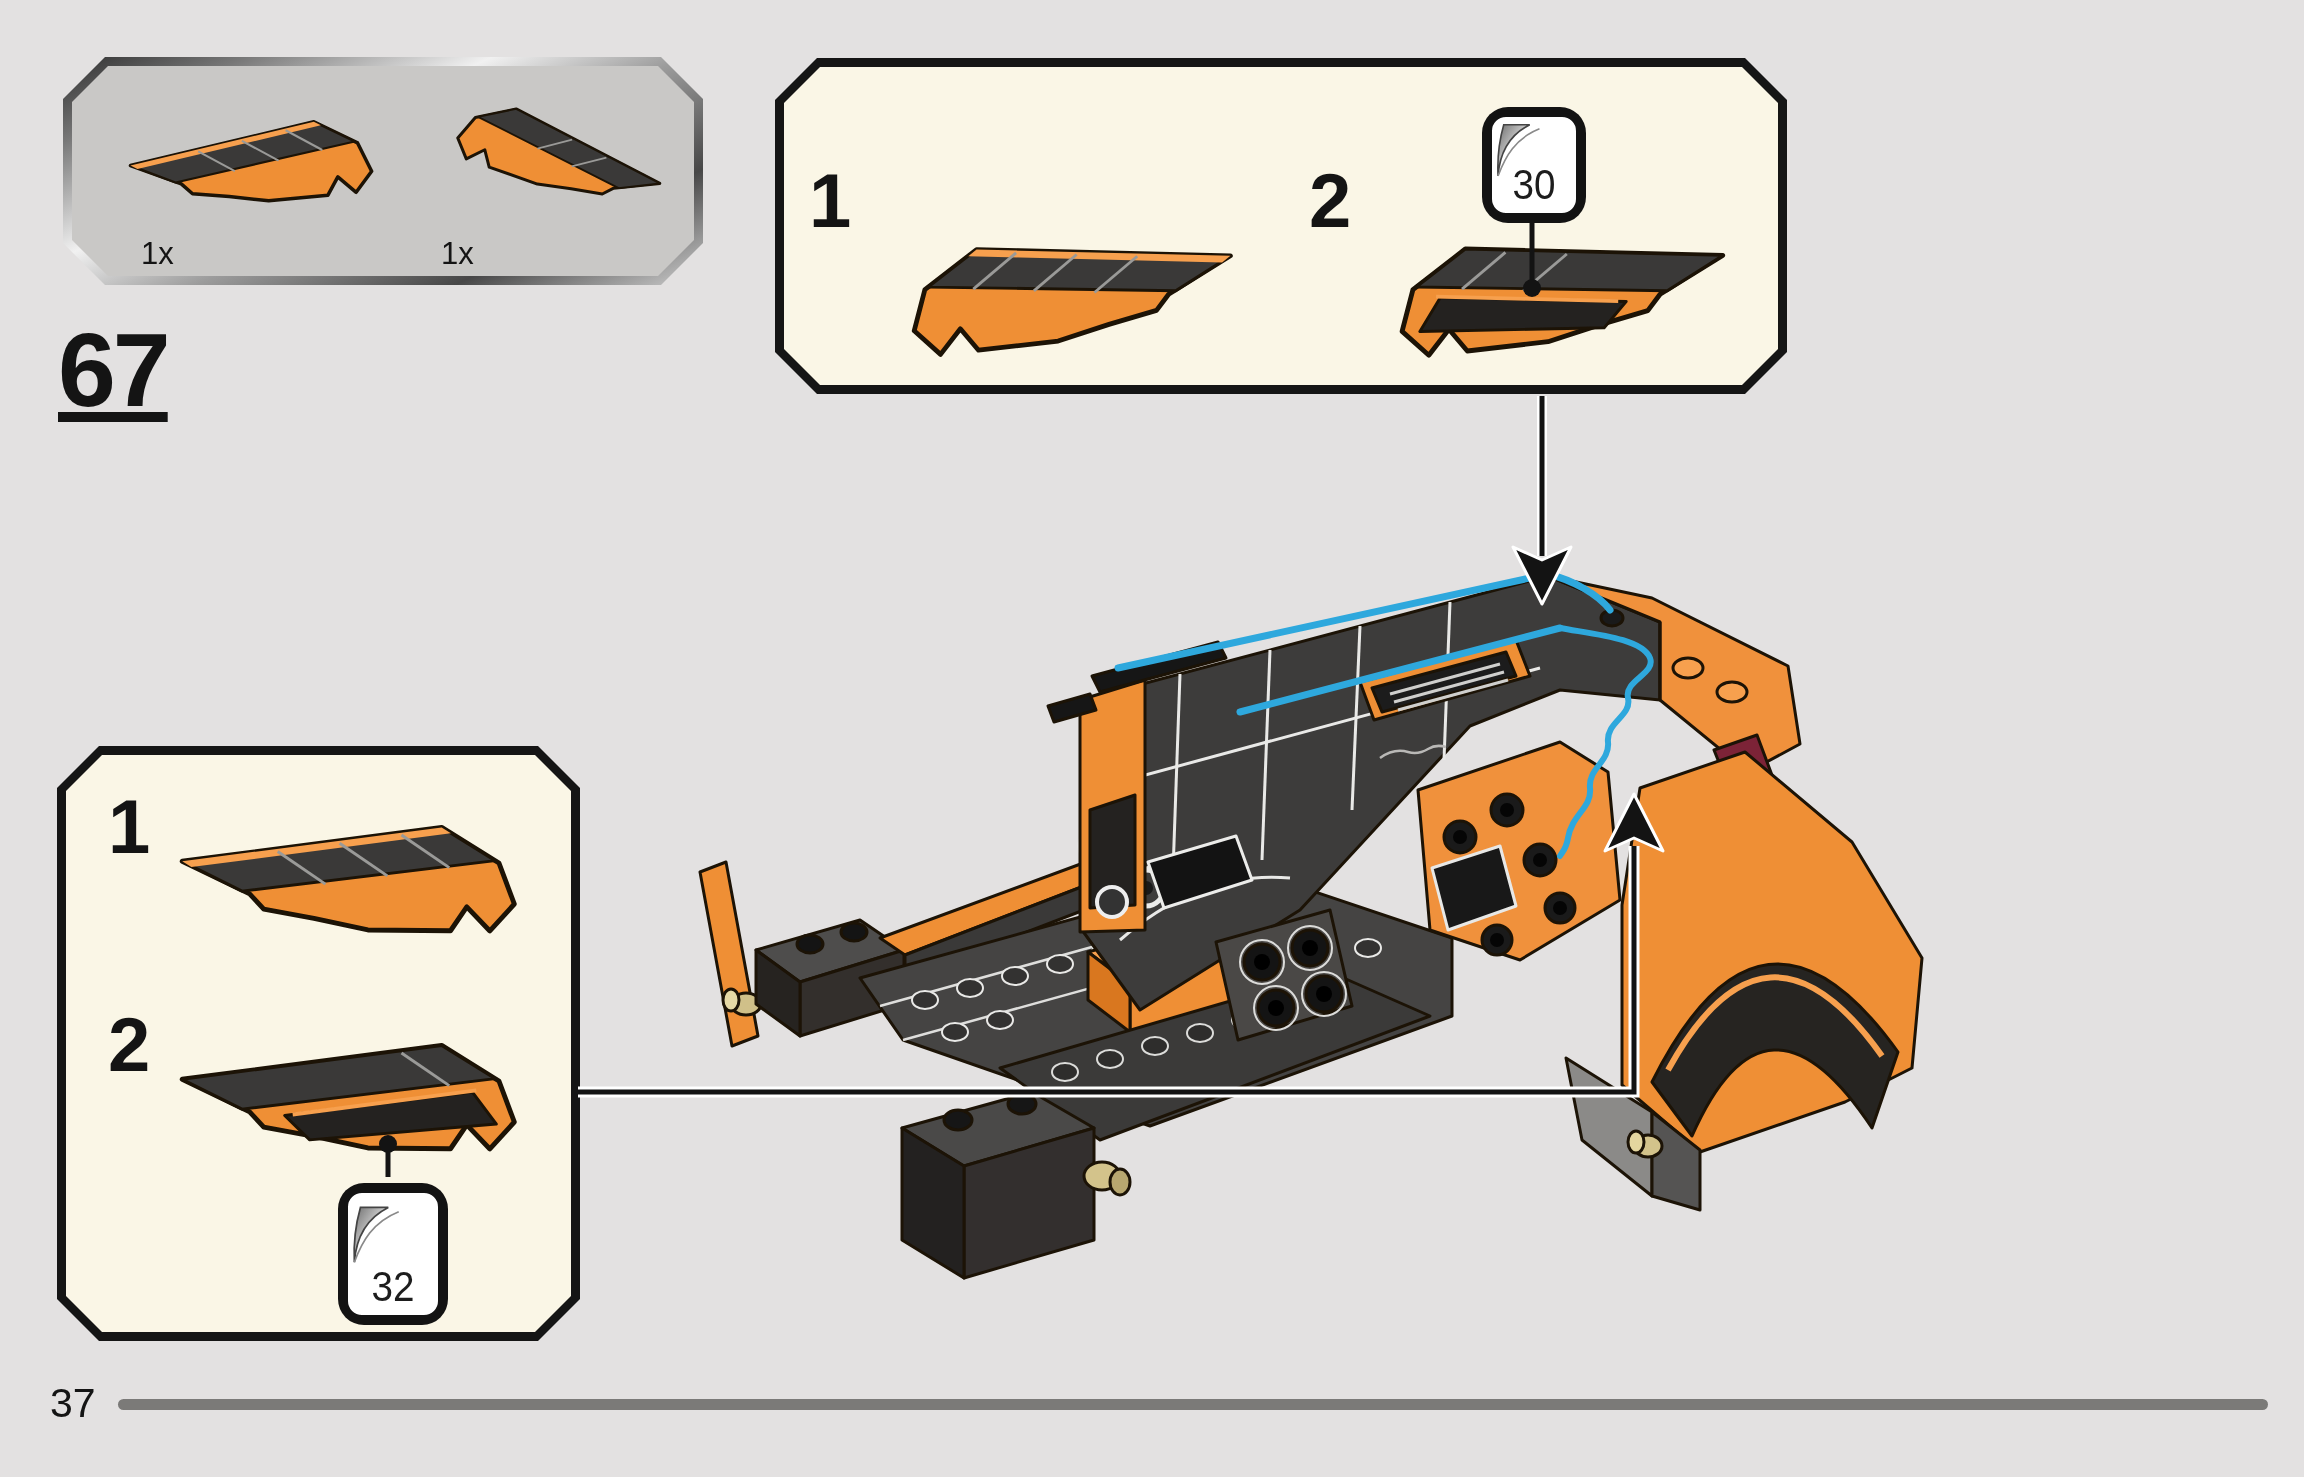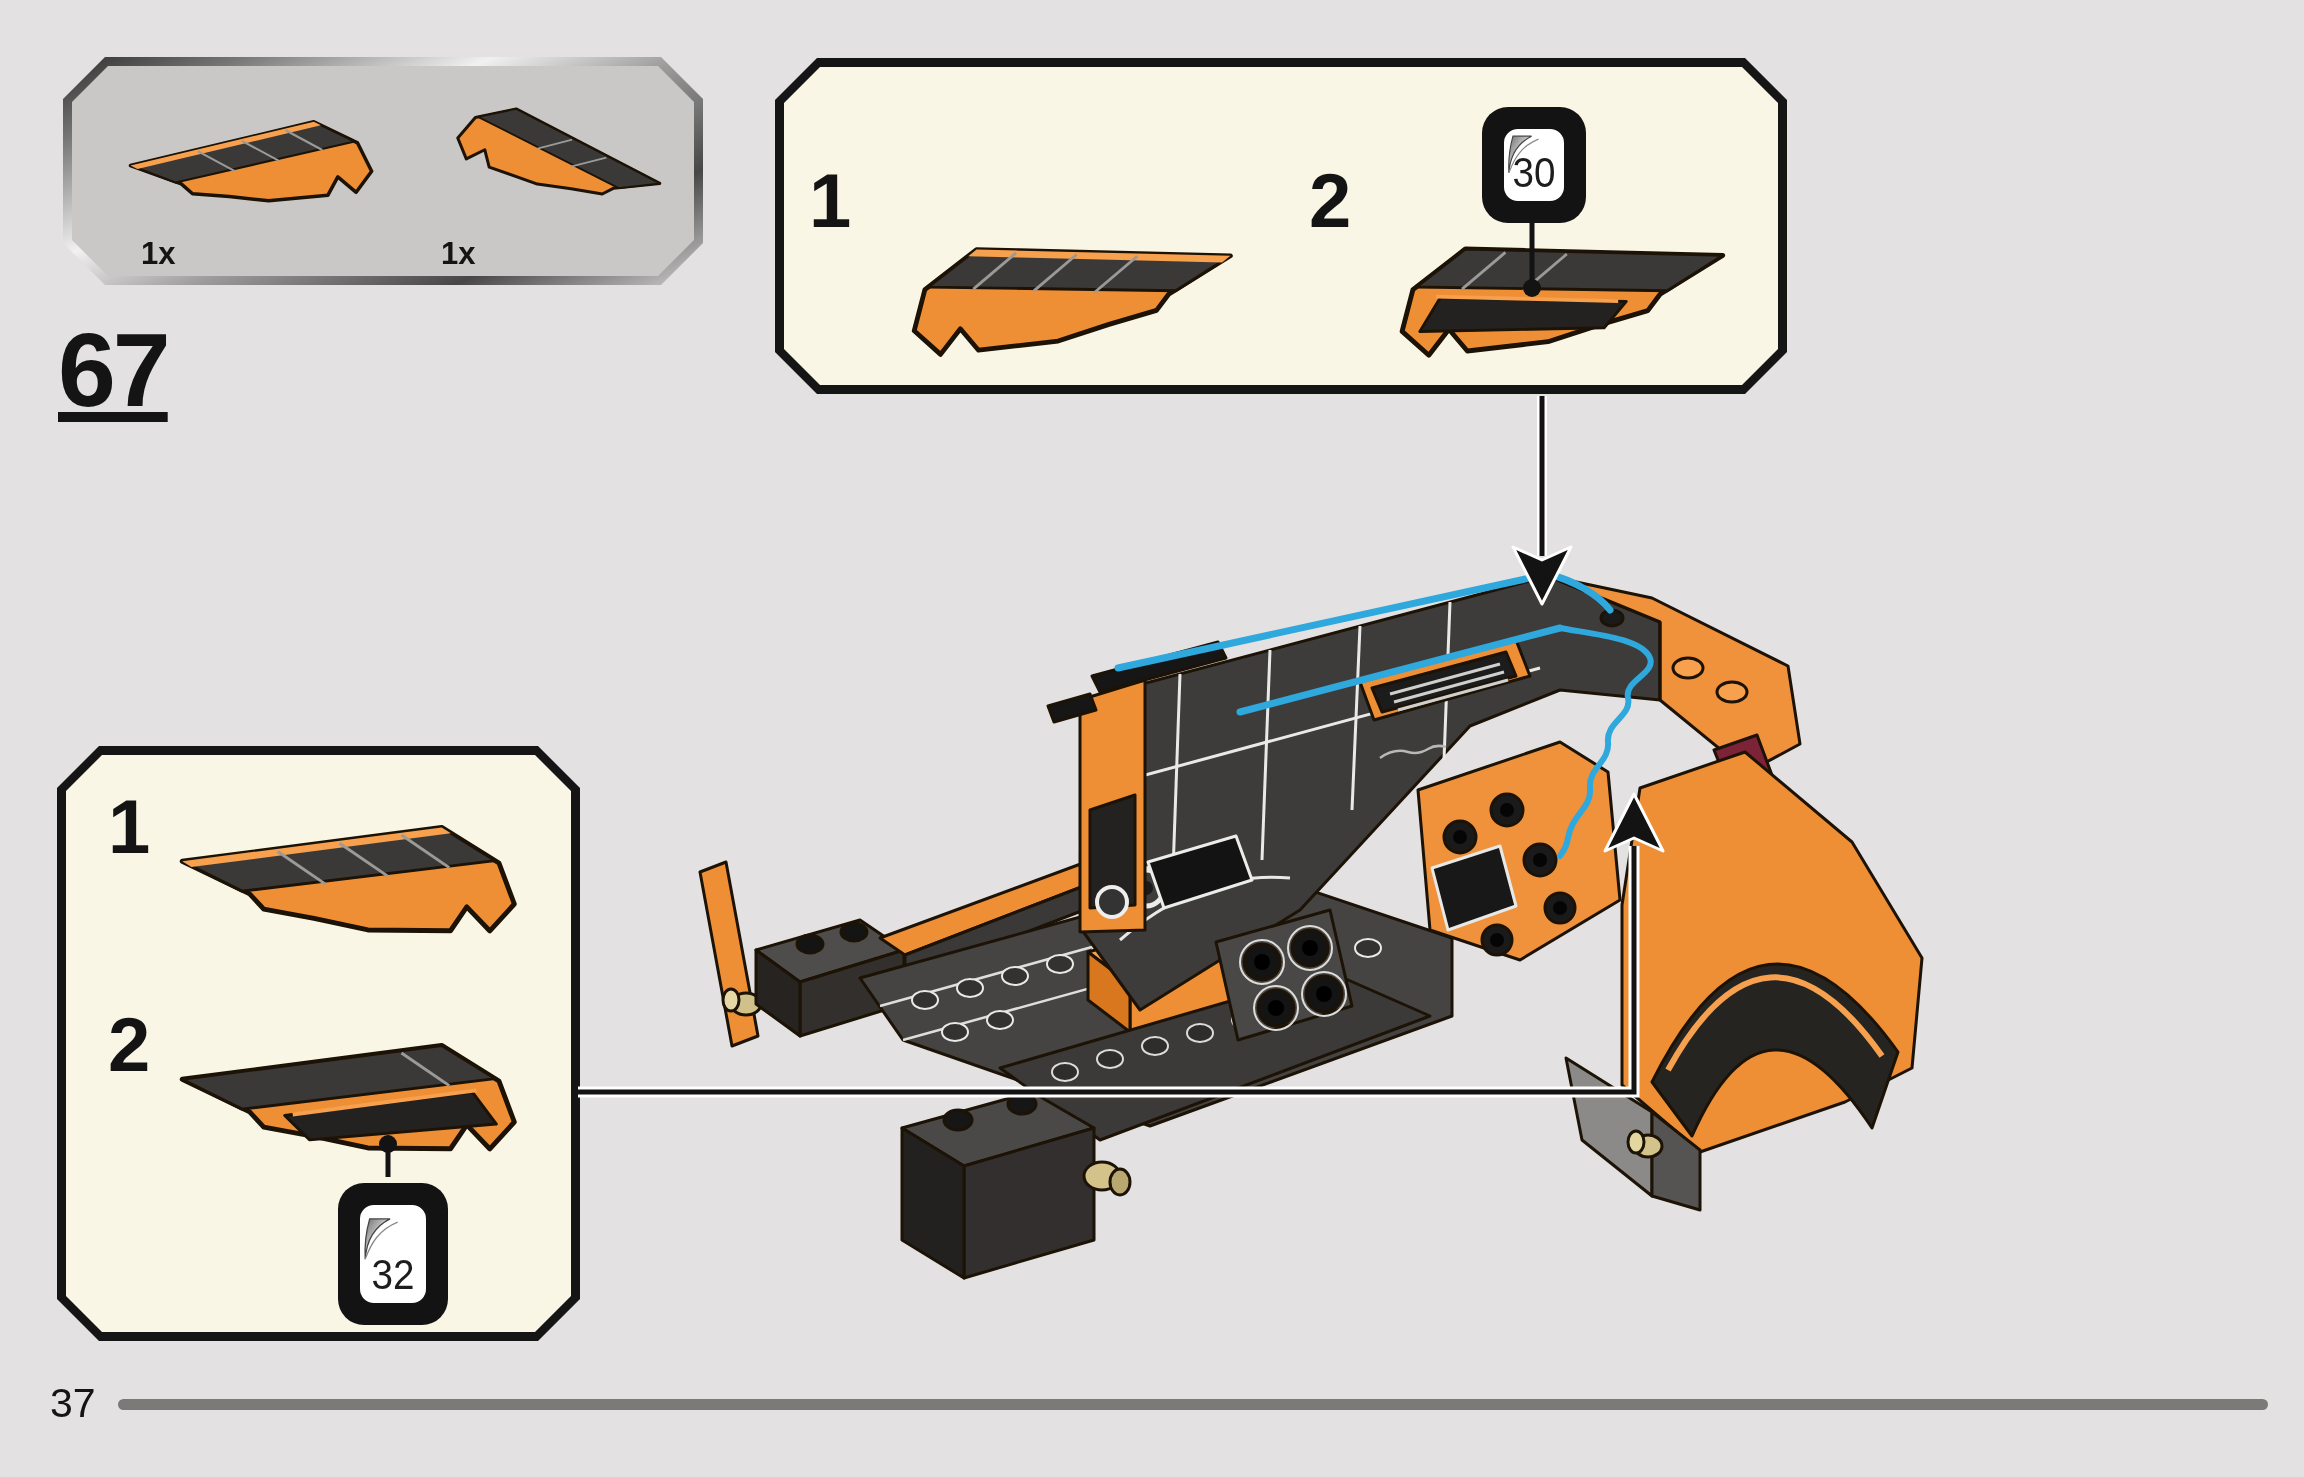--- a/index.html
+++ b/index.html
@@ -23,25 +23,25 @@
     background:var(--c-border_black,#151515);
     filter:drop-shadow(5px 5px 0 #b9b8b6);
   }
   .box-cream .inner{
     position:absolute;inset:9px;background:var(--c-panel_cream,#faf6e6);
     clip-path:polygon(36px 0,calc(100% - 36px) 0,100% 36px,100% calc(100% - 36px),calc(100% - 36px) 100%,36px 100%,0 calc(100% - 36px),0 36px);
   }
   
   .step-big{font-size:104px;font-weight:700;letter-spacing:-3px;color:#141414;line-height:1;}
   .substep{font-size:76px;font-weight:600;color:#141414;line-height:1;}
-  .count{font-size:31px;font-weight:700;color:#141414;}
+  .count{font-size:31px;font-weight:400;color:#141414;}
   .pagenum{font-size:41px;font-weight:400;color:#141414;}
   .rule{position:absolute;left:118px;top:1399px;width:2150px;height:11px;border-radius:6px;background:var(--c-rule_gray,#7b7a78);}
   
-  .badge{background:#131313;border-radius:26px;padding:18px;box-sizing:border-box;}
+  .badge{background:#131313;border-radius:26px;padding:6px;box-sizing:border-box;}
   .badge .bwhite{position:relative;width:100%;height:100%;background:#fff;border:4px solid #131313;border-radius:18px;box-sizing:border-box;overflow:hidden;}
   .badge svg.curl{position:absolute;left:2px;top:2px;width:58%;height:66%;}
   .badge .bnum{position:absolute;left:0;right:0;bottom:4px;text-align:center;font-size:42px;font-weight:400;transform:scaleX(.92);color:#1d1d1d;}
   svg{display:block;}
 </style>
 </head>
 <body>
 
 <div class="abs cham box-metal" style="left:63px;top:57px;width:640px;height:228px;">
   <div class="inner">

